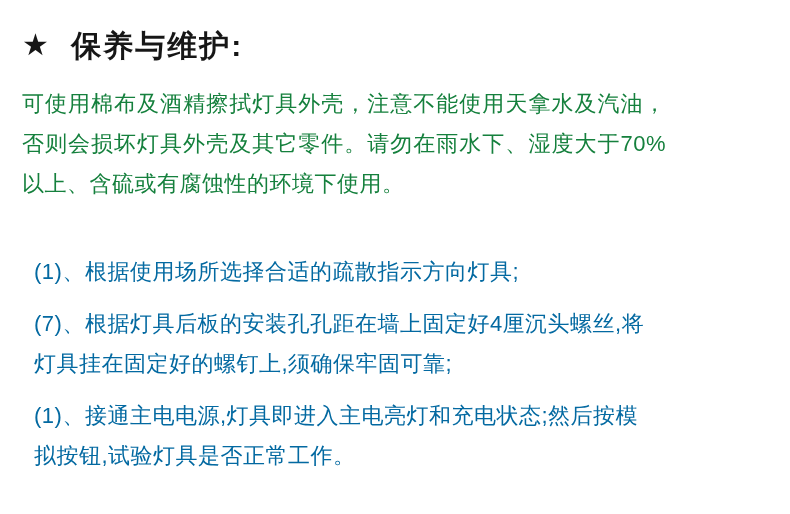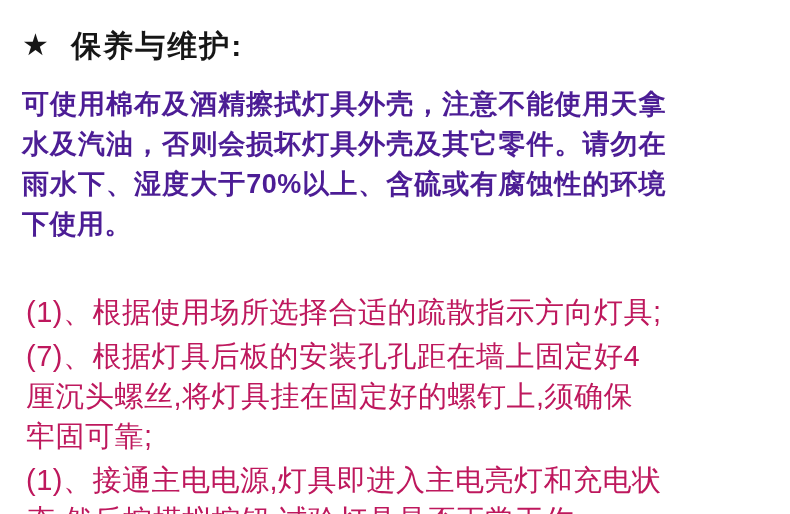--- a/index.html
+++ b/index.html
@@ -32,39 +32,39 @@
   .heading .star {
     display: inline-block;
     margin-right: 10px;
     font-size: 30px;
     font-weight: 400;
     color: #161616;
     transform: translateY(-1px);
   }
   .body-text {
     margin: 20px 0 0 0;
-    font-size: 27px;
+    font-size: 22px;
     line-height: 40px;
-    font-weight: 700;
-    color: #4c1d95;
+    font-weight: 400;
+    color: #15803d;
     letter-spacing: 0.5px;
     text-align: justify;
   }
   .section-install {
     margin-top: 48px;
   }
   .install-items {
     margin-top: 16px;
   }
   .install-item {
-    margin: 4px;
-    font-size: 29px;
+    margin: 12px;
+    font-size: 22px;
     line-height: 40px;
     font-weight: 400;
-    color: #be185d;
+    color: #0369a1;
     letter-spacing: 0.5px;
   }
 </style>
 </head>
 <body>
 
 <div class="page">
 
   <section class="section-maintenance">
     <h2 class="heading">

